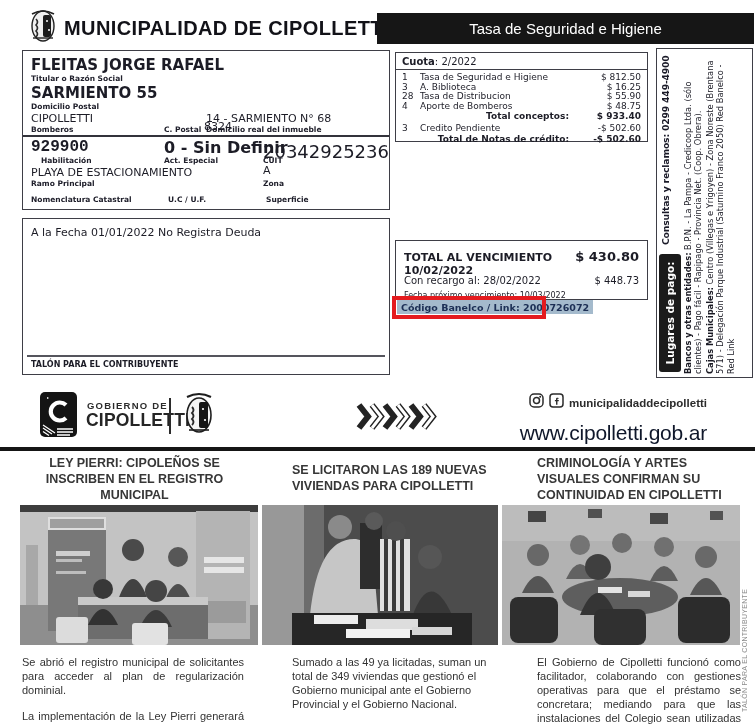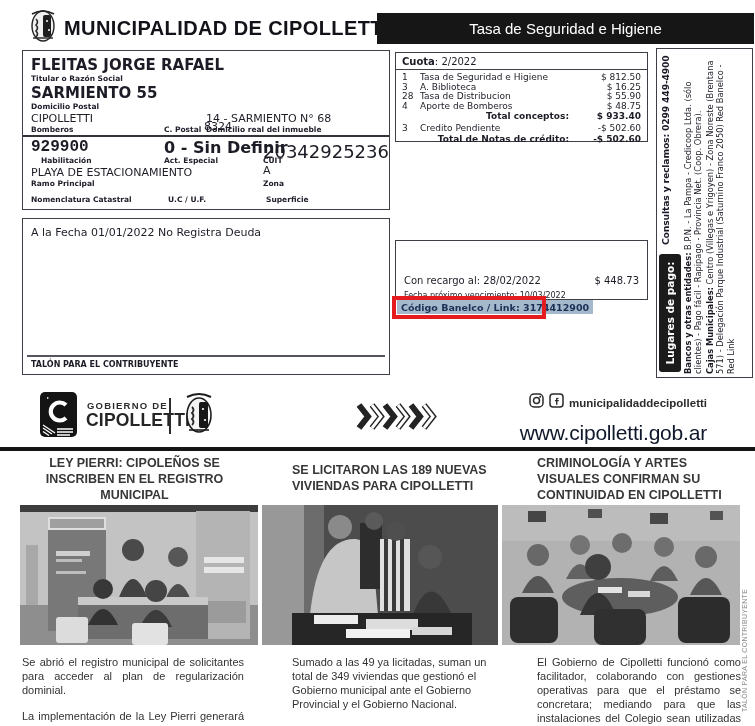--- a/index.html
+++ b/index.html
@@ -167,28 +167,32 @@
         <span class="amt">-$ 502.60</span>
       </div>
       <div class="trow">
         <span class="tlabel">Total de Notas de crédito:</span>
         <span class="amt">-$ 502.60</span>
       </div>
     </div>
   </div>
 
   <div class="abs ibox" style="left:395px;top:240px;width:253px;height:60px;">
+    <div class="abs due-row" style="left:0;top:8px;width:100%;">
+      <span class="lbl" style="font-size:11px;font-weight:bold;">TOTAL AL VENCIMIENTO 10/02/2022</span>
+      <span style="font-size:13px;font-weight:bold;">$ 430.80</span>
+    </div>
     <div class="abs due-row" style="left:0;top:34px;width:100%;">
       <span class="lbl" style="font-size:10px;">Con recargo al: 28/02/2022</span>
       <span style="font-size:10px;">$ 448.73</span>
     </div>
     <div class="abs" style="left:8px;top:50px;font-size:8px;">Fecha próximo vencimiento: 10/03/2022</div>
   </div>
 
-  <div class="abs banelco" style="left:397px;top:300px;">Código Banelco / Link: 3174412900</div>
+  <div class="abs banelco" style="left:397px;top:300px;">Código Banelco / Link: 2000726072</div>
   <div class="abs red-annotation" style="left:392px;top:296px;width:154px;height:23px;"></div>
 
   <div class="abs ibox" style="left:656px;top:48px;width:97px;height:330px;"></div>
   <div class="vrot consultas" style="left:660px;top:245px;width:196px;height:14px;">Consultas y reclamos: 0299 449-4900</div>
   <div class="vrot lugares-badge" style="left:659px;top:372px;width:118px;height:22px;">
       <span>Lugares de pago:</span>
     </div>
   <div class="vrot banks-text" style="left:683px;top:374px;width:322px;height:68px;">
     <p><b>Bancos y otras entidades:</b><span> B.P.N. - La Pampa - Credicoop Ltda. (sólo clientes) - Pago fácil - Rapipago - Provincia Net. (Coop. Obrera).</span></p>
     <p><b>Cajas Municipales:</b><span> Centro (Villegas e Yrigoyen) - Zona Noreste (Brentana 571) - Delegación Parque Industrial (Saturnino Franco 2050) Red Banelco - Red Link</span></p>

